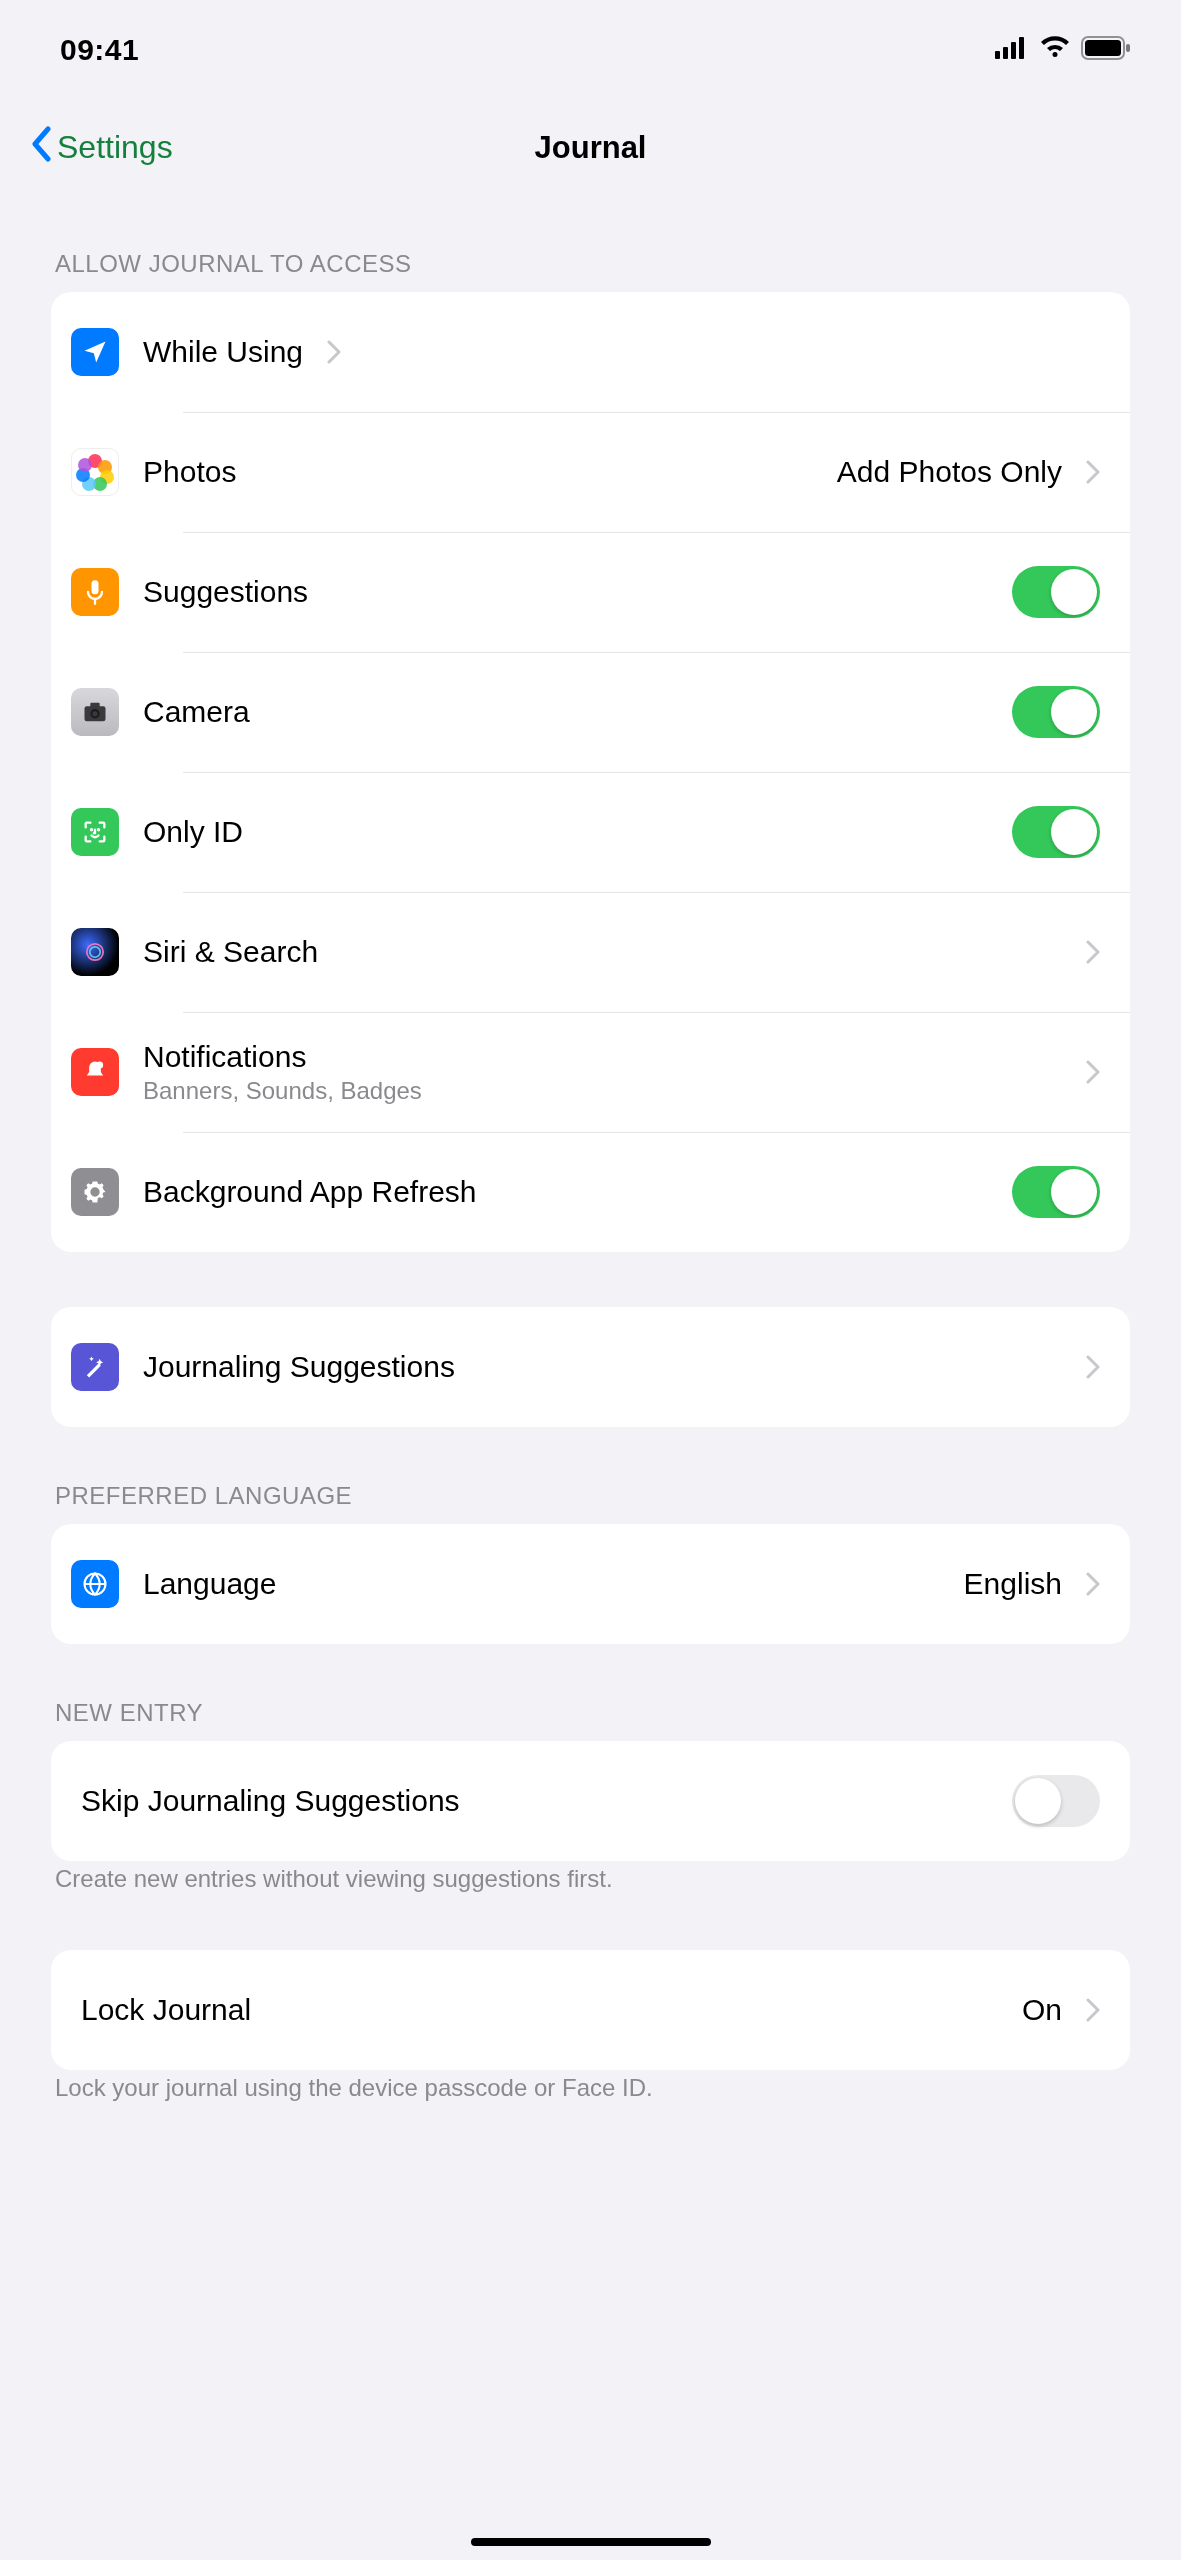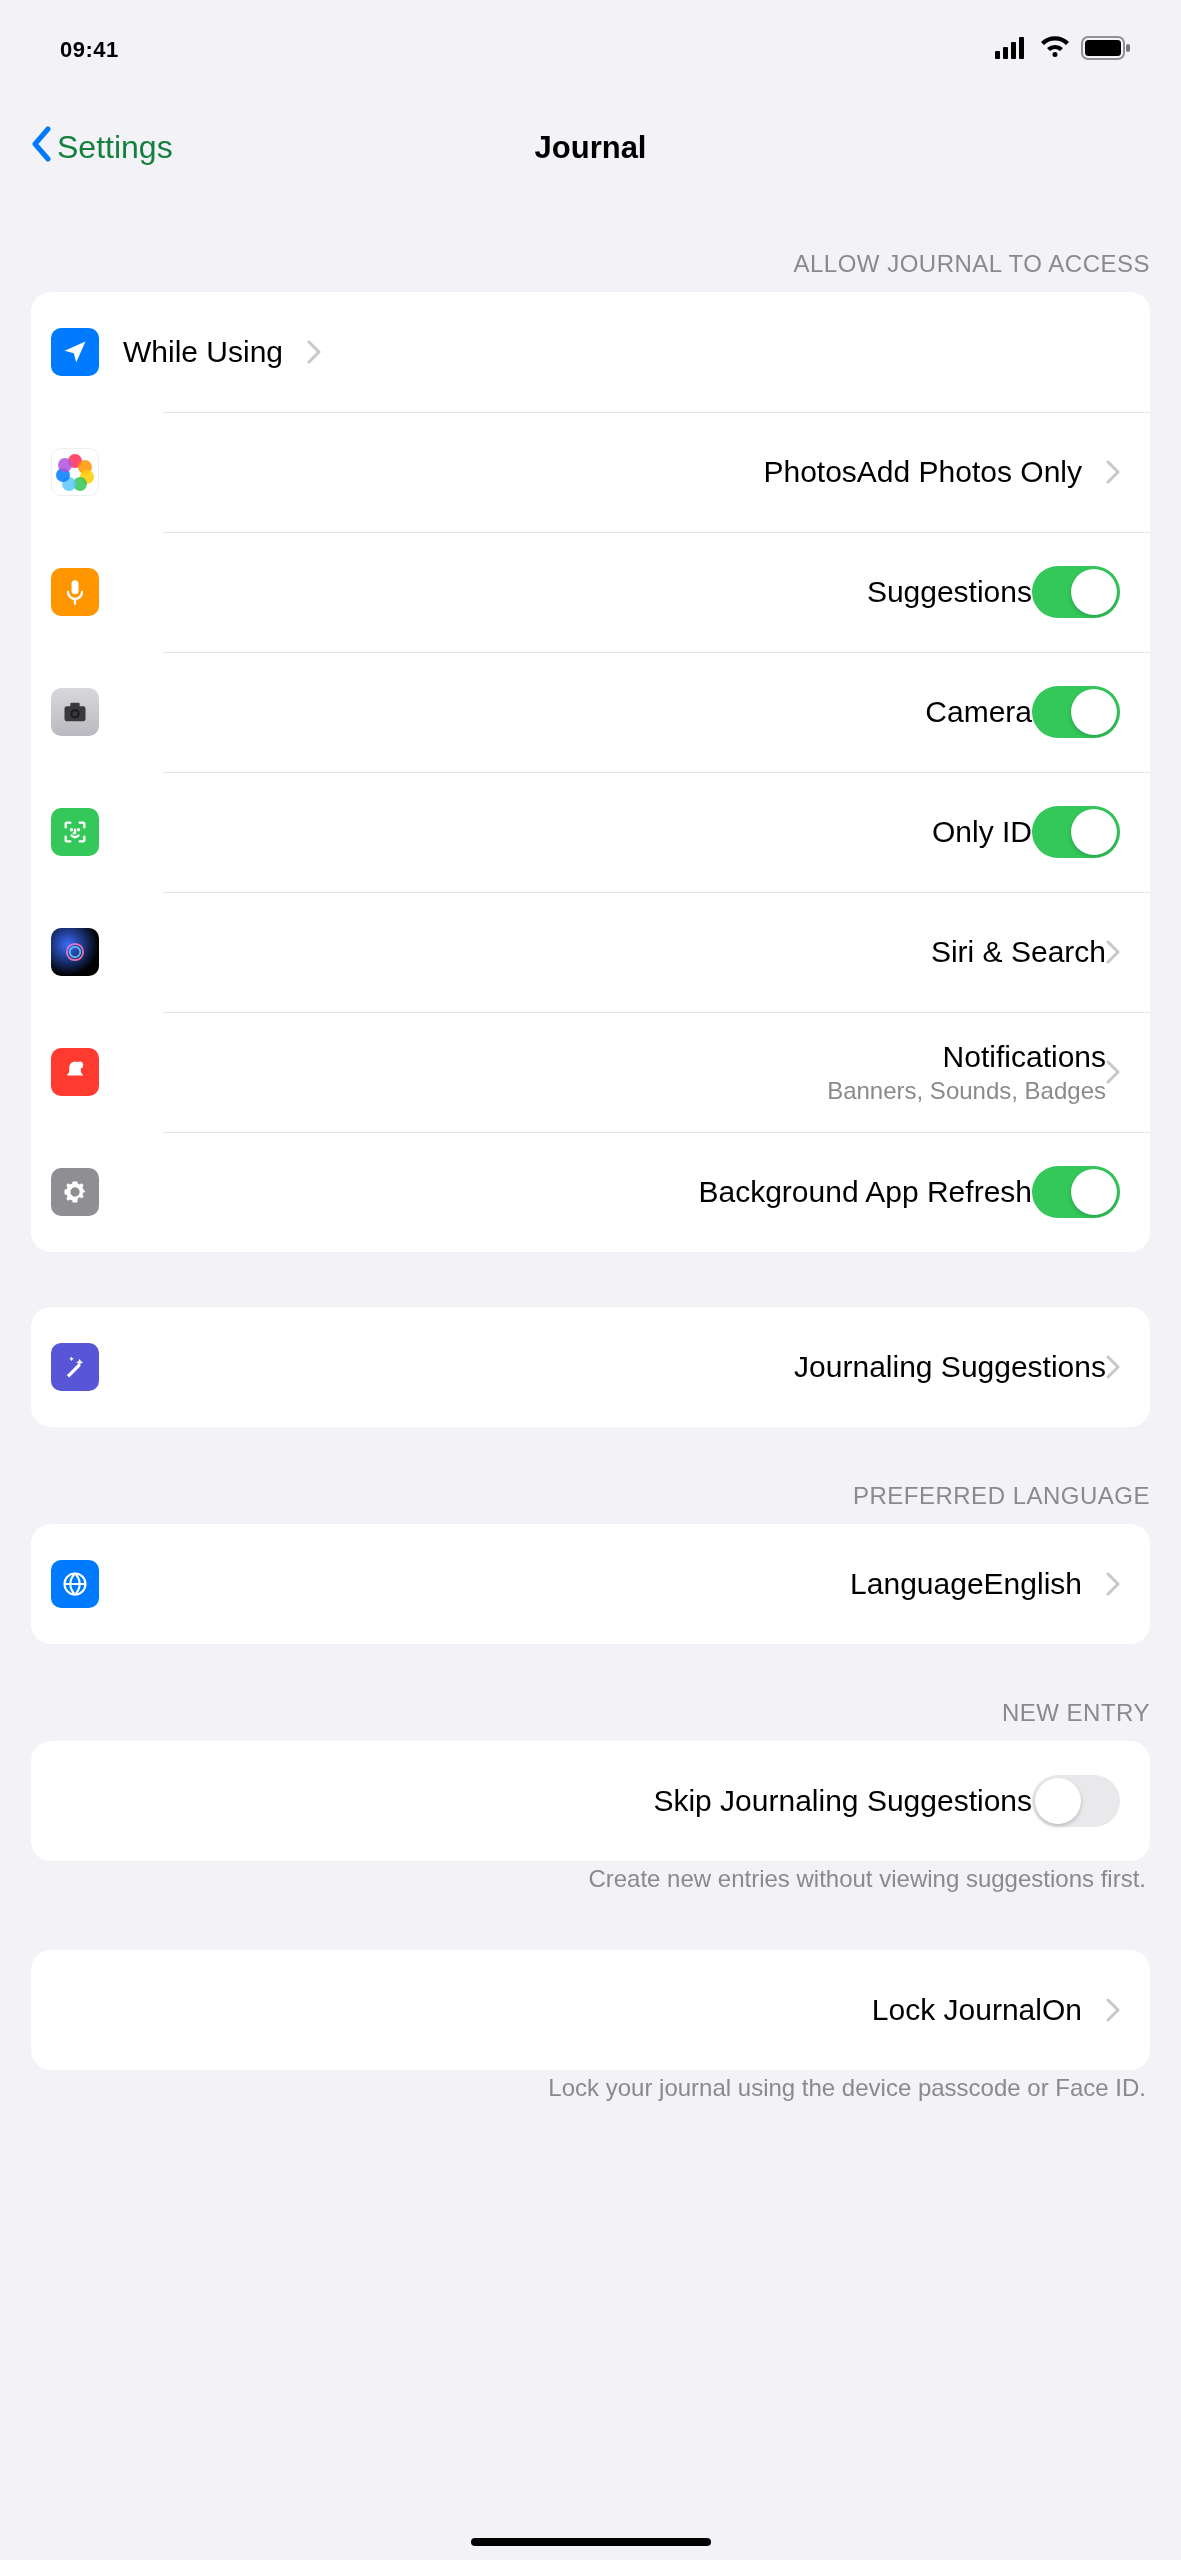--- a/index.html
+++ b/index.html
@@ -1,23 +1,23 @@
 <!DOCTYPE html>
 <html><head>
 <meta charset="utf-8">
 <style>
 * { margin:0; padding:0; box-sizing:border-box; font-family:-apple-system,BlinkMacSystemFont,"SF Pro Text","Helvetica Neue",sans-serif; -webkit-font-smoothing:antialiased; }
 html,body { width:1181px; height:2560px; background:#f2f2f7; color:#000; }
 .status-bar { height:100px; display:flex; align-items:center; padding:0 50px 0 60px; justify-content:space-between; }
-.status-time { font-size:22px; font-weight:600; letter-spacing:0.5px; }
+.status-time { font-size:30px; font-weight:600; letter-spacing:0.5px; }
 .status-right { display:flex; align-items:center; gap:10px; }
 .nav-bar { height:95px; display:flex; align-items:center; position:relative; padding:0 30px; }
 .nav-back { display:flex; align-items:center; color:#15803d; font-size:32px; gap:5px; }
 .nav-title { position:absolute; left:50%; transform:translateX(-50%); font-size:31px; font-weight:600; }
-.content { padding:0 31px;text-align:right; }
+.content { padding:0 51px; }
 .section-header { font-size:24px; color:#8a8a8e; letter-spacing:0.5px; text-transform:uppercase; margin:55px 0 14px 4px; font-weight:400; }
 .group { background:#fff; border-radius:20px; overflow:hidden; }
 .row { display:flex; align-items:center; min-height:120px; padding:0 30px 0 20px; position:relative; }
 .row + .row::before { content:""; position:absolute; top:0; left:132px; right:0; height:1px; background:#e5e5ea; }
 .row.noicon { padding-left:30px; }
 .icon-box { width:48px; height:48px; border-radius:10px; display:flex; align-items:center; justify-content:center; flex:none; margin-right:24px; }
 .icon-box svg { width:28px; height:28px; }
 .row-main { flex:1; display:flex; flex-direction:column; justify-content:center; min-width:0; }
 .row-title { font-size:30px; color:#000; line-height:1.2; }
 .row-sub { font-size:24px; color:#8a8a8e; margin-top:2px; }

